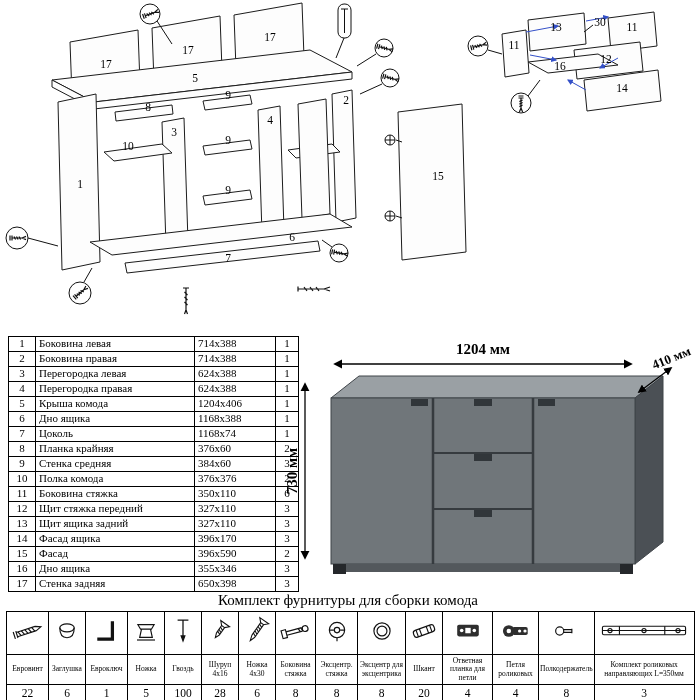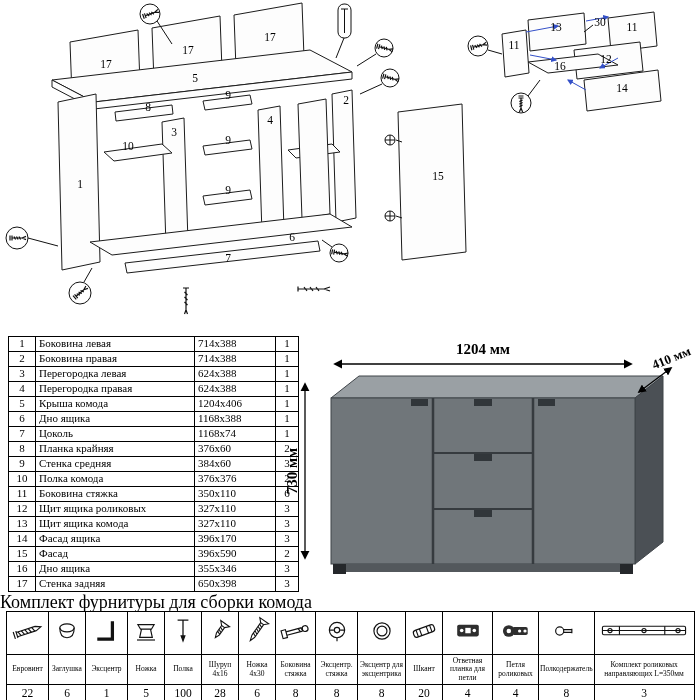--- a/index.html
+++ b/index.html
@@ -16,21 +16,21 @@
                   padding:0 3px;white-space:nowrap}
   .parts-table .c-num{width:20px;text-align:center}
   .parts-table .c-name{width:152px;text-align:left}
   .parts-table .c-size{width:74px;}
   .parts-table .c-qty{width:16px;text-align:center}
 
   .render-fig{position:absolute;top:336px;left:283px;width:417px;height:252px}
   .dim{font-size:15px;font-weight:bold;text-anchor:middle;fill:#000}
   .dim-small{font-size:13px}
 
-  .hw-title{position:absolute;top:592px;left:0;width:696px;text-align:left;font-size:18px}
+  .hw-title{position:absolute;top:592px;left:0;width:696px;text-align:center;font-size:15px}
 
   .hw-table{position:absolute;top:611px;left:6px;border-collapse:collapse;table-layout:fixed}
   .hw-table td{border:1px solid #000;text-align:center;vertical-align:middle;padding:0;overflow:hidden}
   .hw-icons td{height:42px}
   .hw-names td{height:27px;font-size:7.5px;line-height:1.15;padding:1px;word-wrap:break-word}
   .hw-qty td{height:16px;font-size:11.5px}
 </style>
 </head>
 <body>
 
@@ -227,27 +227,27 @@
           <td class="c-qty">2</td>
         </tr>
       <tr>
           <td class="c-num">11</td>
           <td class="c-name">Боковина стяжка</td>
           <td class="c-size">350x110</td>
           <td class="c-qty">6</td>
         </tr>
       <tr>
           <td class="c-num">12</td>
-          <td class="c-name">Щит ящика роликовых</td>
+          <td class="c-name">Щит стяжка передний</td>
           <td class="c-size">327x110</td>
           <td class="c-qty">3</td>
         </tr>
       <tr>
           <td class="c-num">13</td>
-          <td class="c-name">Щит ящика комода</td>
+          <td class="c-name">Щит ящика задний</td>
           <td class="c-size">327x110</td>
           <td class="c-qty">3</td>
         </tr>
       <tr>
           <td class="c-num">14</td>
           <td class="c-name">Фасад ящика</td>
           <td class="c-size">396x170</td>
           <td class="c-qty">3</td>
         </tr>
       <tr>
@@ -421,23 +421,23 @@
                 <path d="M4 17.5 h88 M22 13 v9 M70 13 v9"></path>
                 <circle cx="12" cy="17.5" r="2.2"></circle>
                 <circle cx="48" cy="17.5" r="2.2"></circle>
                 <circle cx="84" cy="17.5" r="2.2"></circle>
               </g>
             </svg></td>
       </tr>
       <tr class="hw-names">
         <td>Евровинт</td>
         <td>Заглушка</td>
-        <td>Эксцентр</td>
+        <td>Евроключ</td>
         <td>Ножка</td>
-        <td>Полка</td>
+        <td>Гвоздь</td>
         <td>Шуруп 4x16</td>
         <td>Ножка 4x30</td>
         <td>Боковина стяжка</td>
         <td>Эксцентр. стяжка</td>
         <td>Эксцентр для эксцентрика</td>
         <td>Шкант</td>
         <td>Ответная планка для петли</td>
         <td>Петля роликовых</td>
         <td>Полкодержатель</td>
         <td>Комплект роликовых направляющих L=350мм</td>

